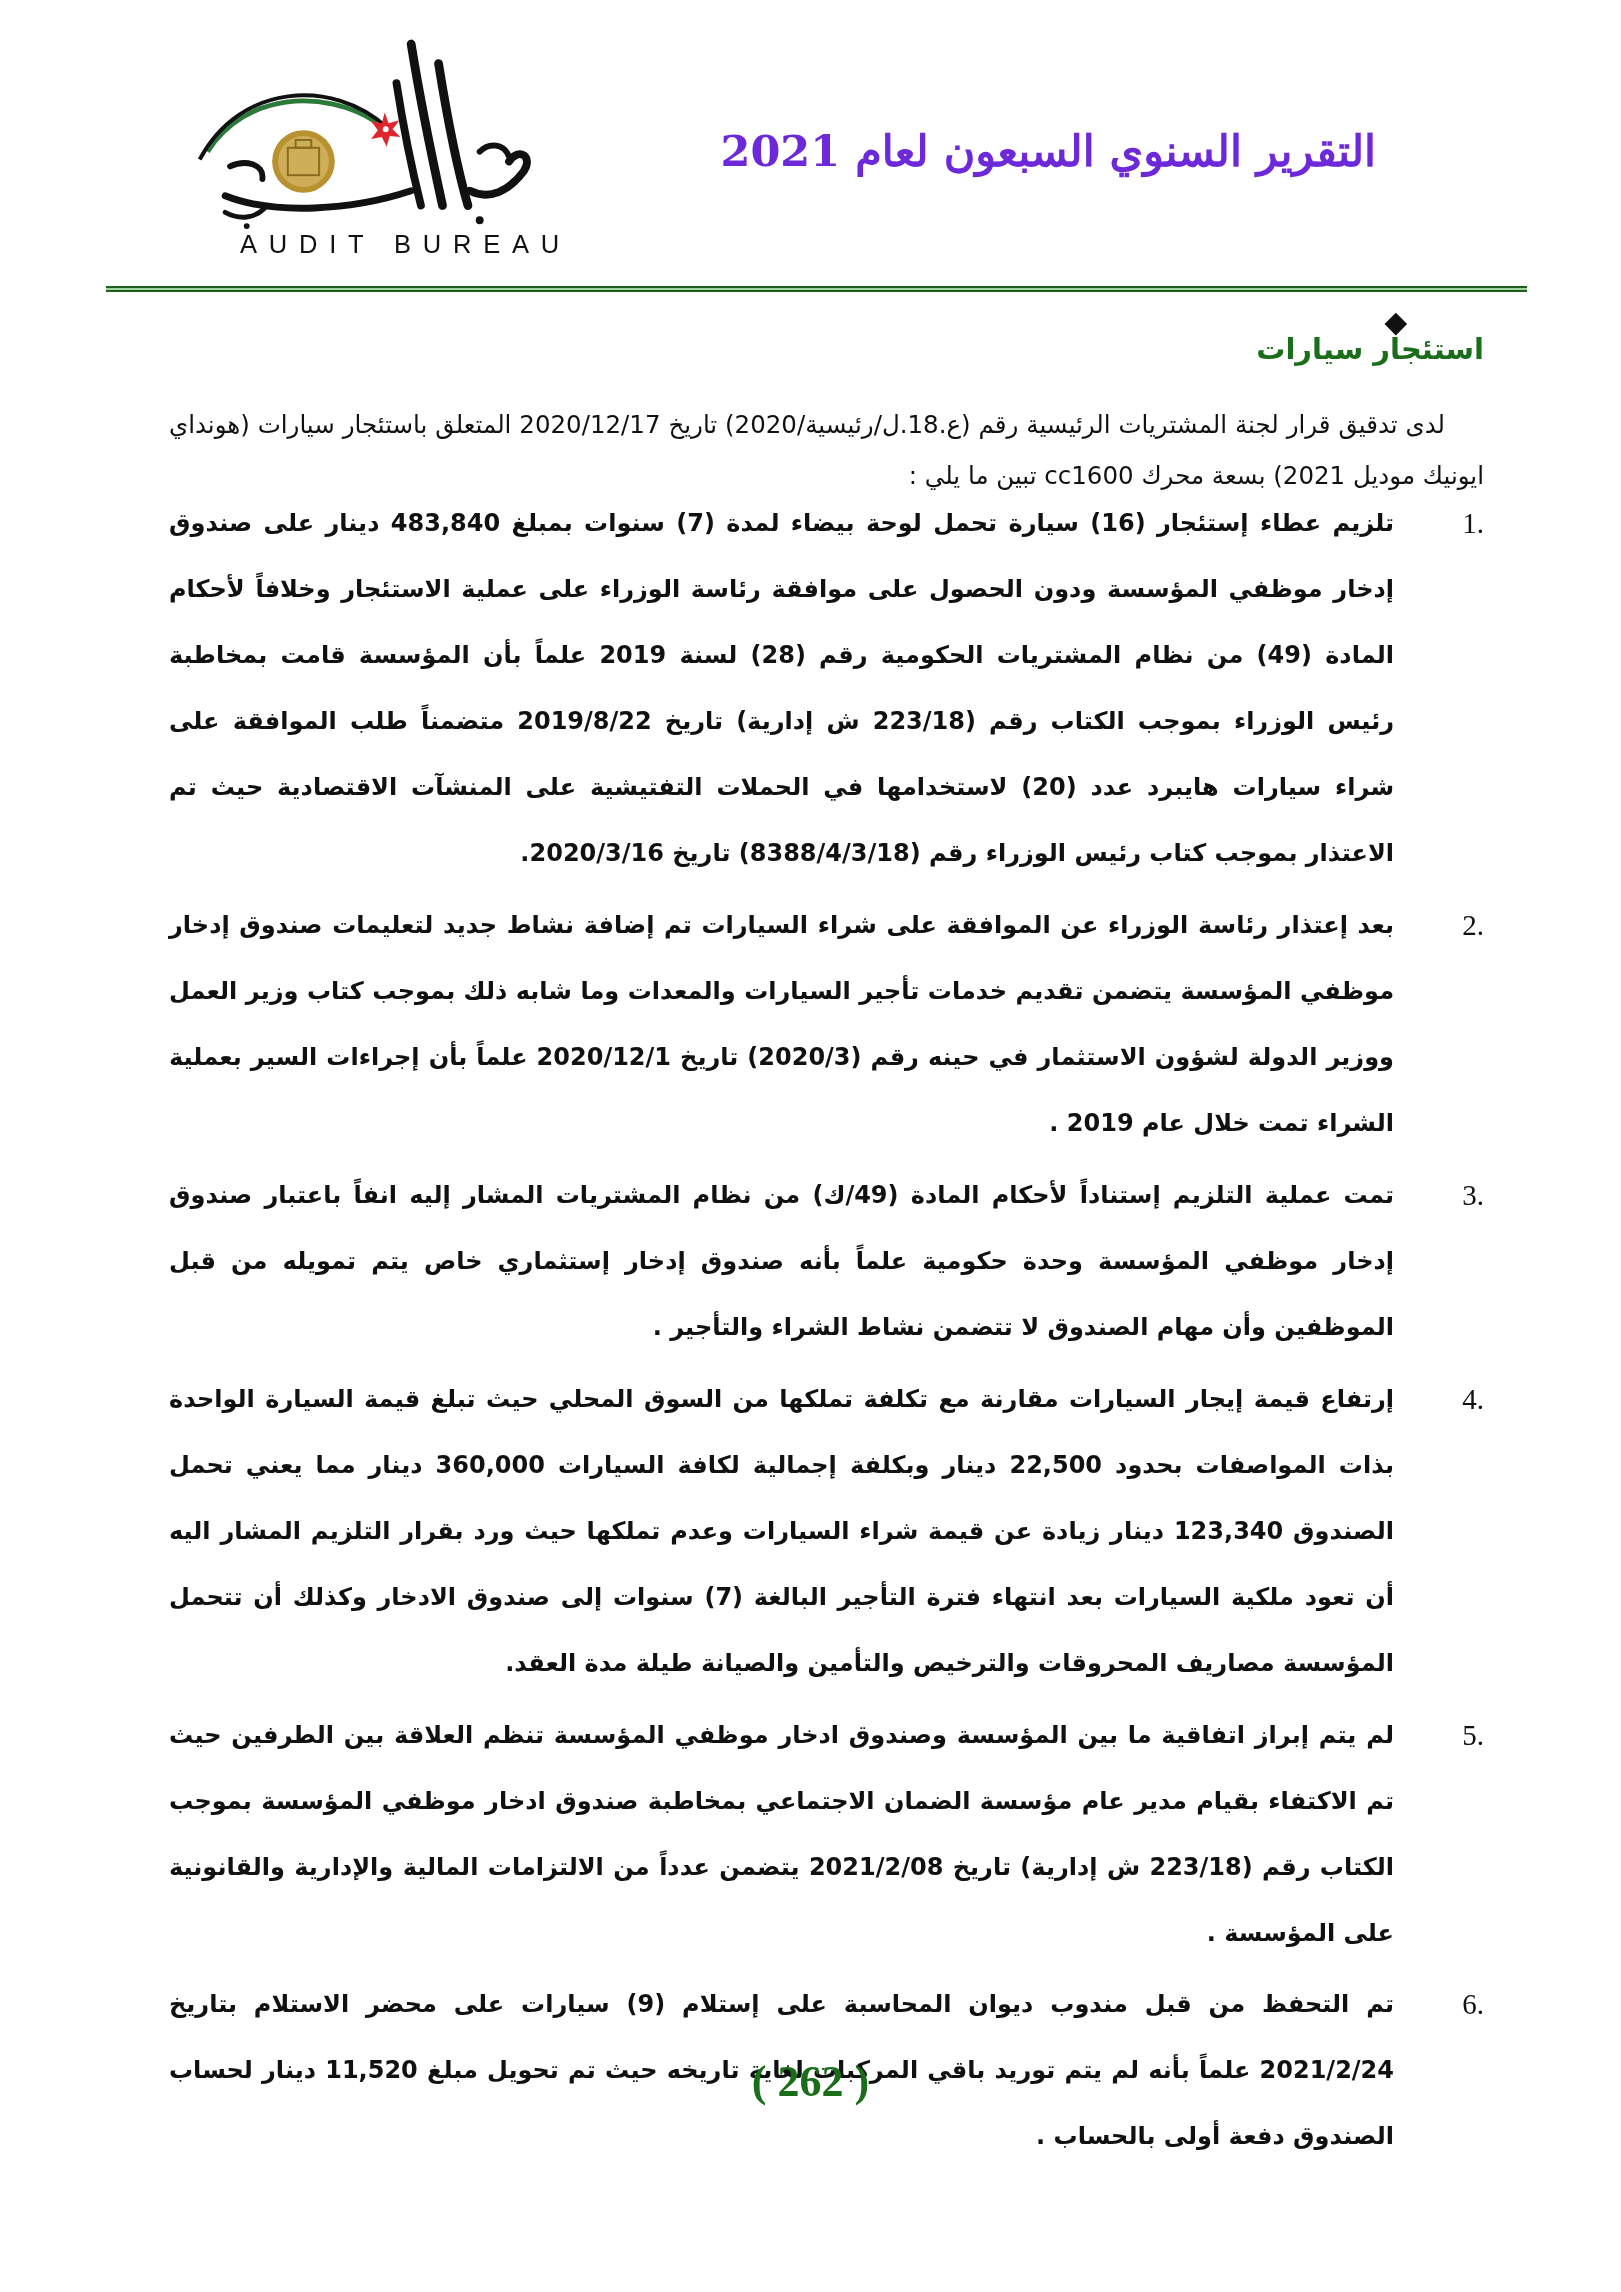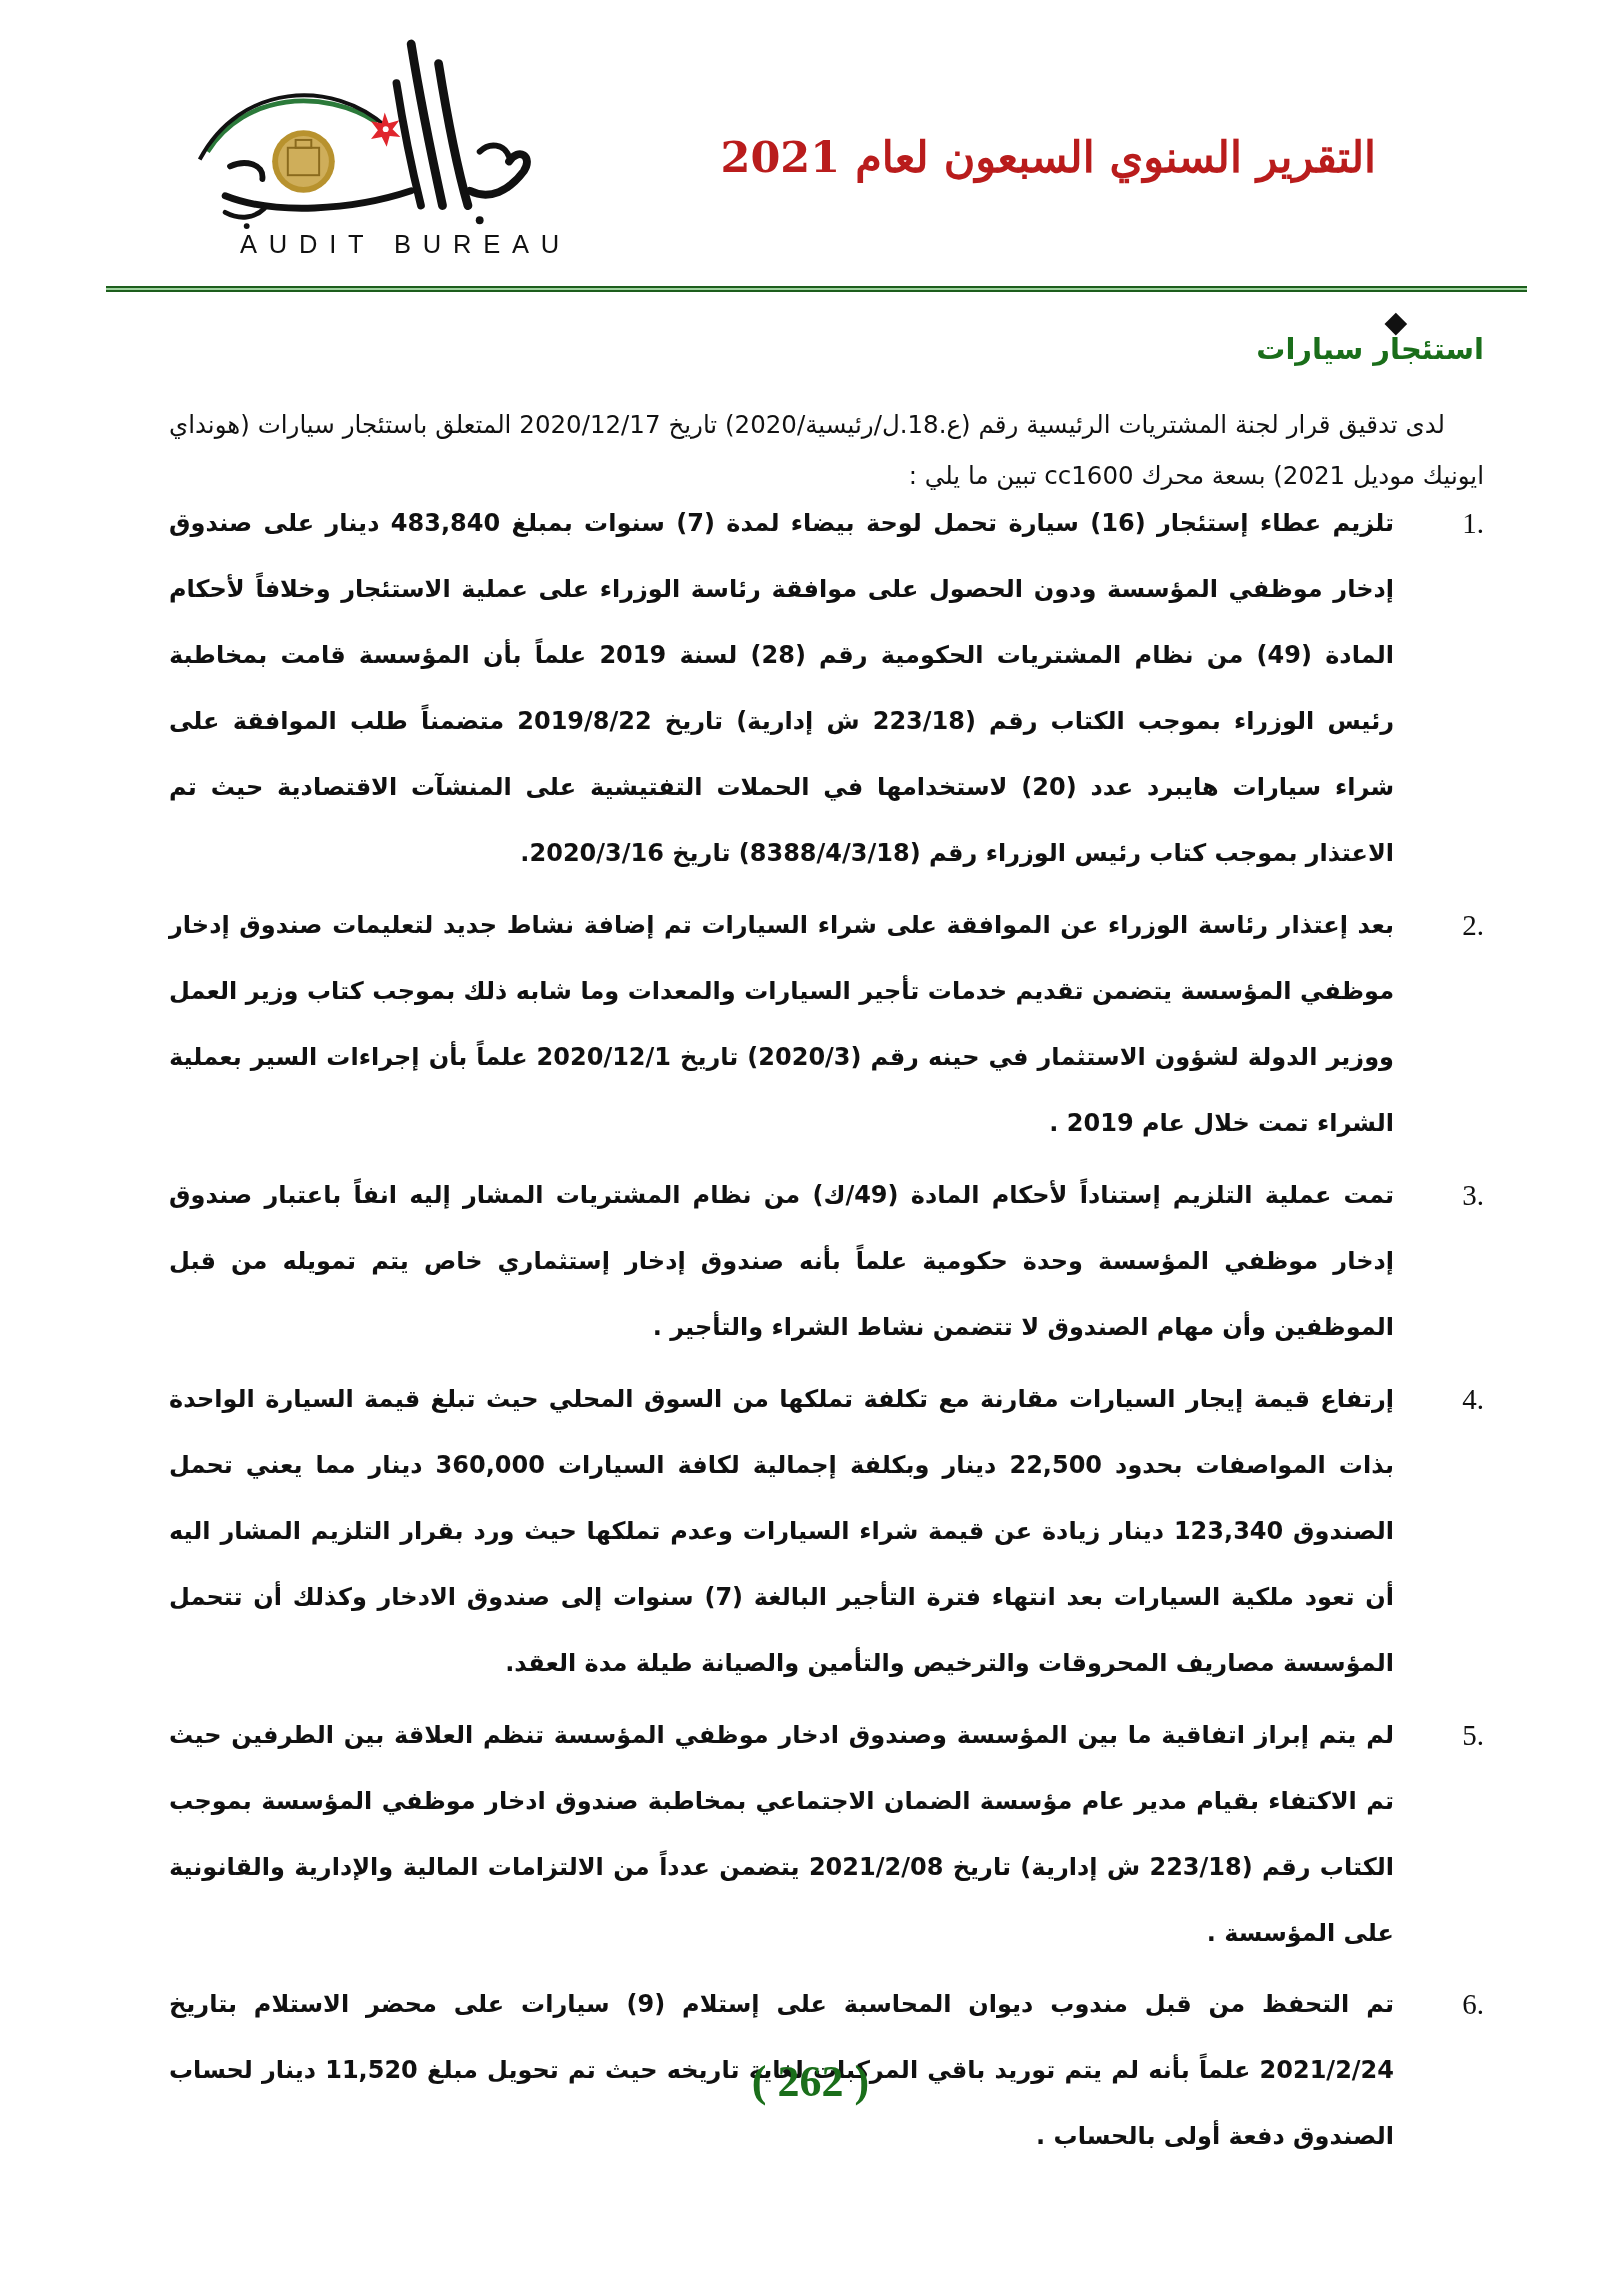--- a/index.html
+++ b/index.html
@@ -40,25 +40,25 @@
       font-size: 25.5px;
       letter-spacing: 11.8px;
       color: #111;
       direction: ltr;
       text-align: left;
       white-space: nowrap;
     }
     .report-title {
       position: absolute;
       right: 245px;
-      top: 132px;
+      top: 126px;
       font-family: "DejaVu Serif", "Liberation Serif", serif;
       font-size: 43px;
       font-weight: bold;
-      color: #b91c1c;
+      color: #6d28d9;
       direction: rtl;
       white-space: nowrap;
     }
     .header-rule {
       position: absolute;
       left: 106px;
       top: 286px;
       width: 1421px;
       height: 7.8px;
     }

